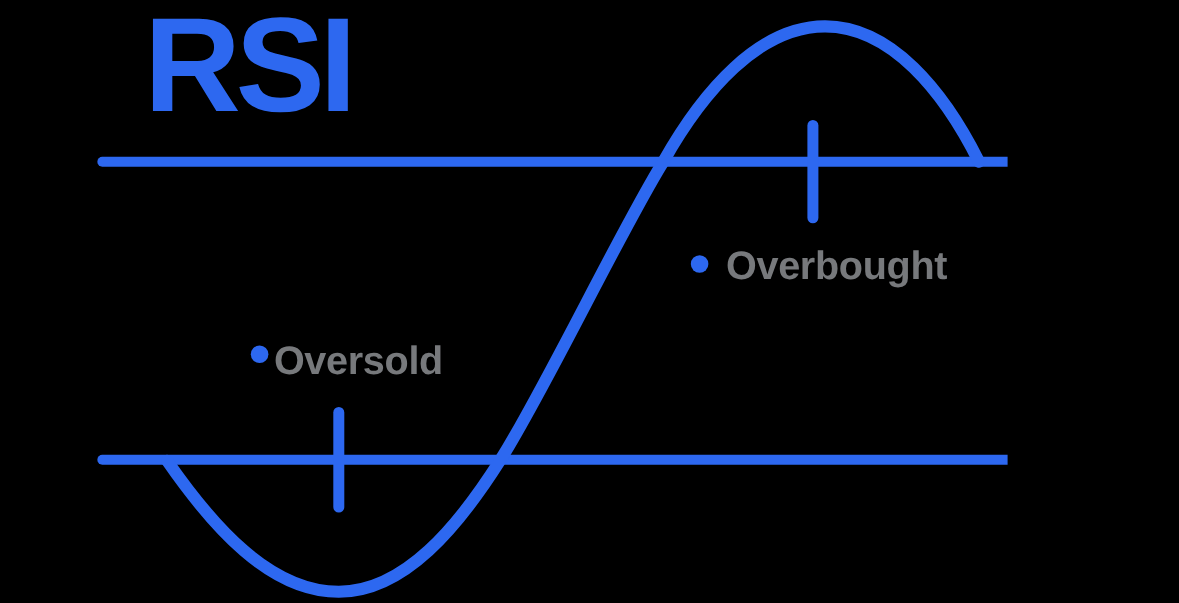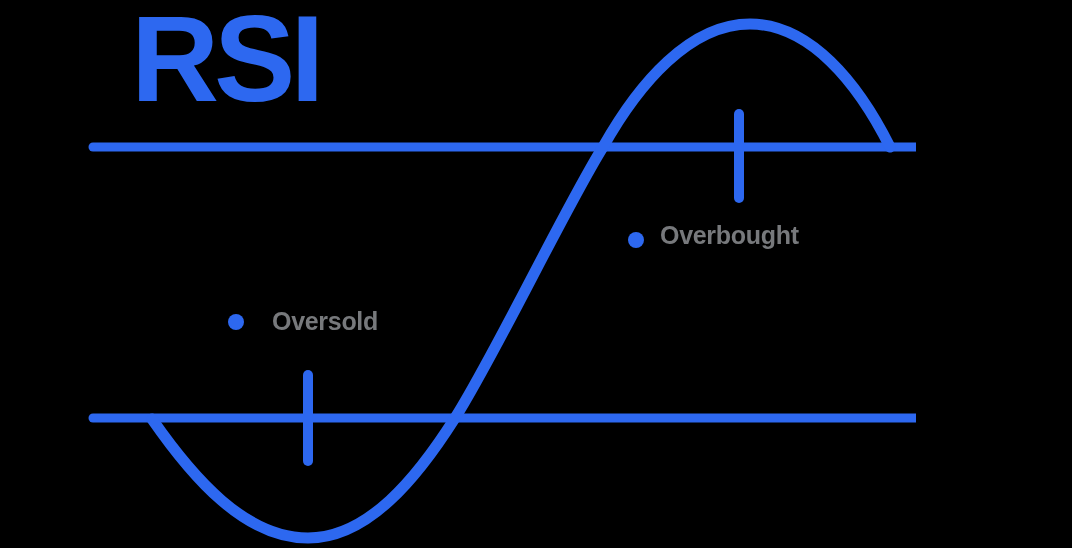--- a/index.html
+++ b/index.html
@@ -47,29 +47,29 @@
     top: -14px;
     font-size: 122px;
     font-weight: 700;
     letter-spacing: -5px;
     line-height: 1.2;
     color: var(--blue, #2D68F0);
     white-space: nowrap;
   }
   .annotation-label {
     position: absolute;
-    font-size: 25px;
+    font-size: 36px;
     font-weight: 700;
     letter-spacing: -0.3px;
     line-height: 1.2;
     color: var(--gray, #77797C);
     white-space: nowrap;
   }
   .annotation-label.overbought { left: 660px; top: 220px; }
-  .annotation-label.oversold  { left: 272px; top: 306px; }
+  .annotation-label.oversold  { left: 249px; top: 306px; }
 </style>
 </head>
 <body>
 
 <div class="stage">
 
   <svg viewBox="0 0 1072 548">
 
     <line class="level-line" x1="93" x2="978" y1="147" y2="147"></line>
 

